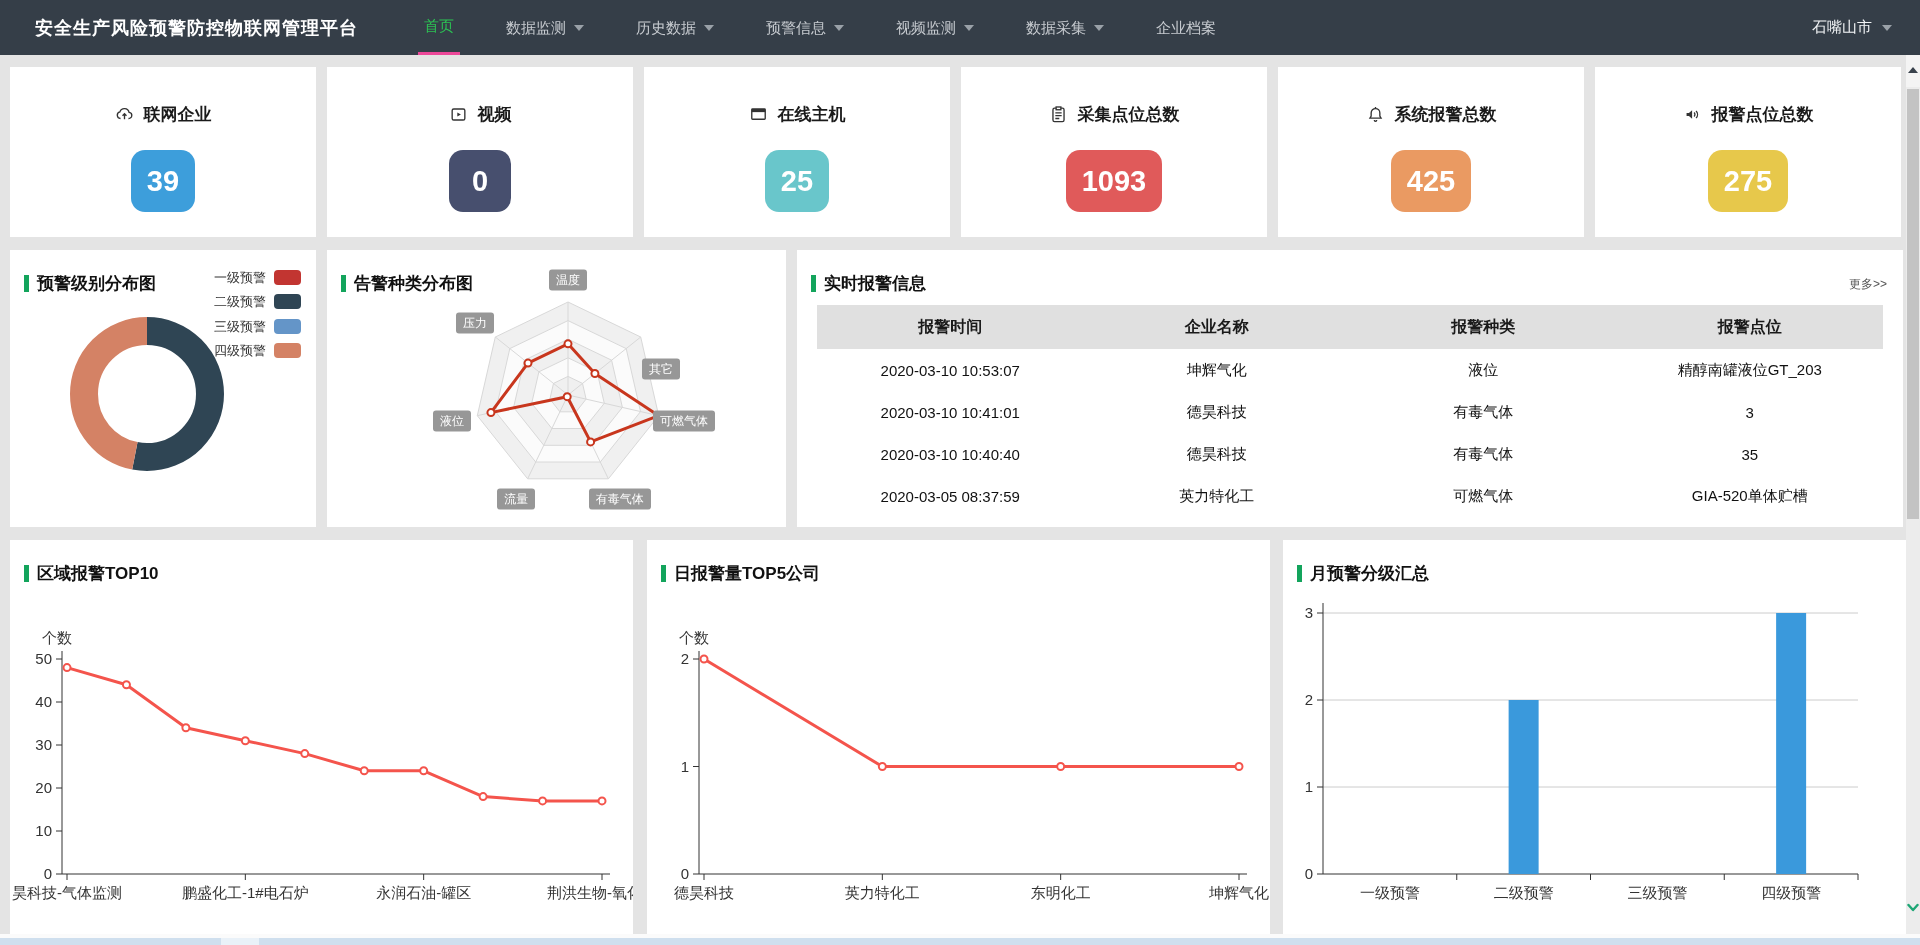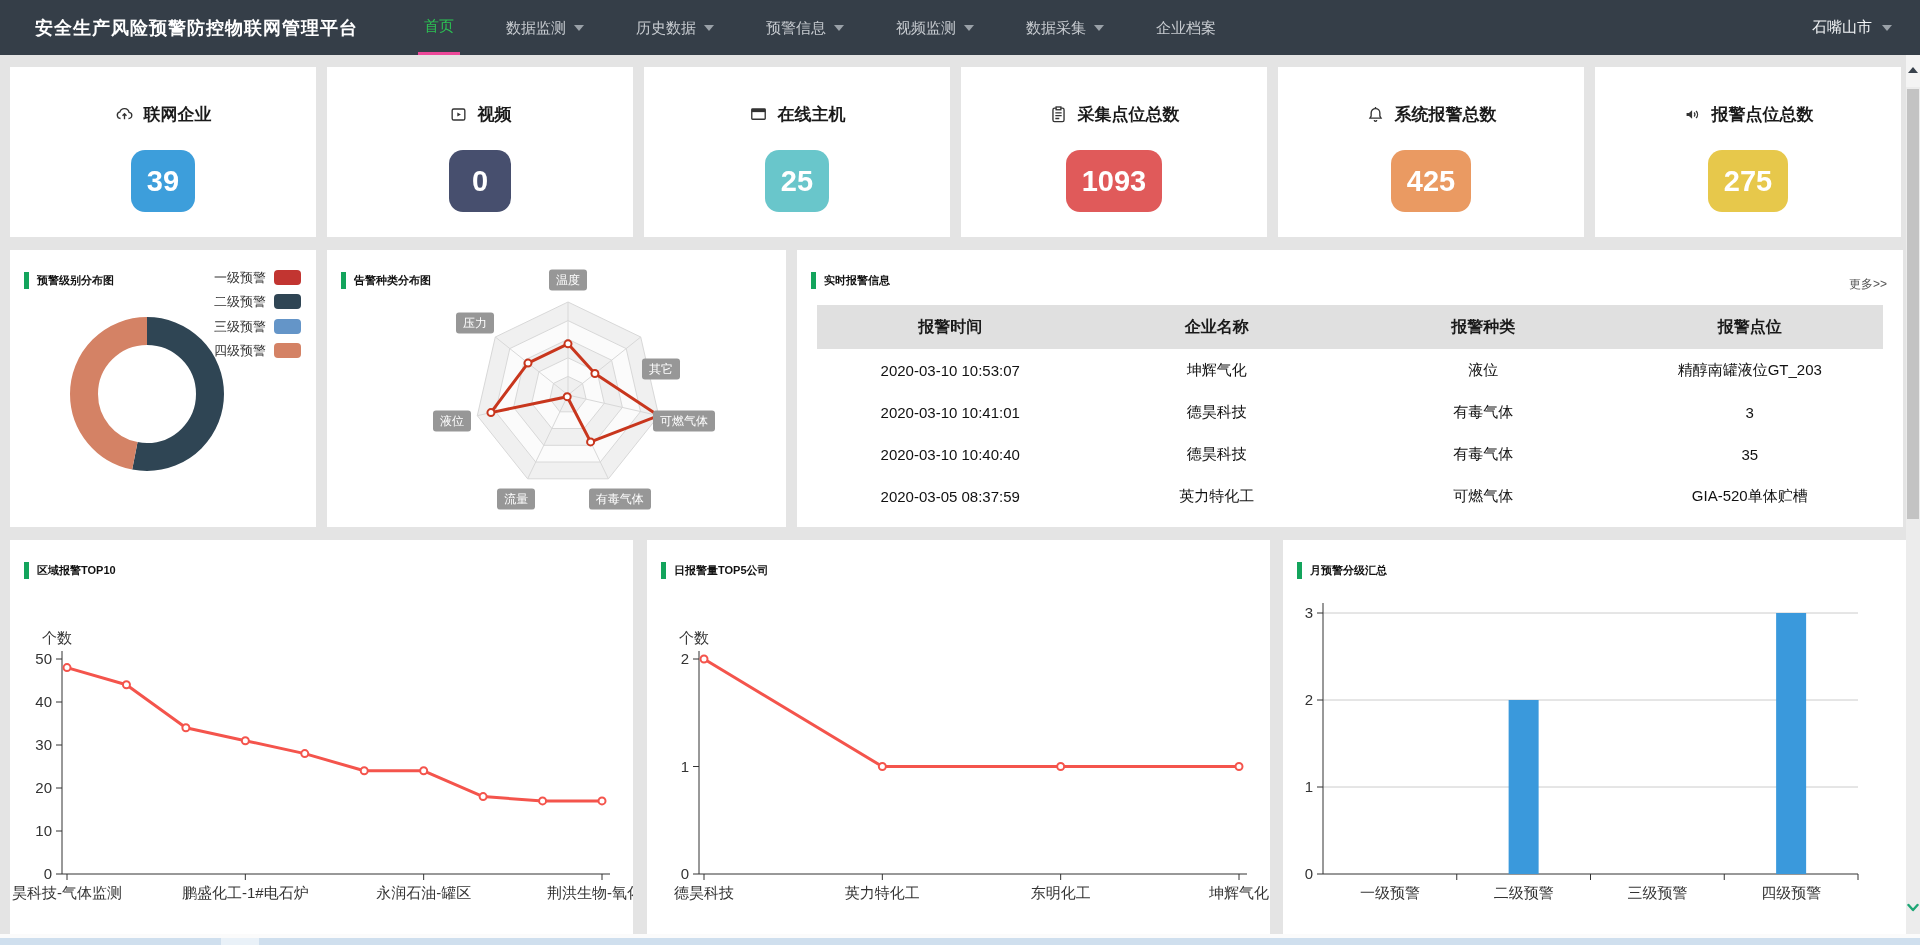--- a/index.html
+++ b/index.html
@@ -21,21 +21,21 @@
   .stat-card{position:absolute;top:67px;width:306px;height:170px;background:#fff;}
   .stat-head{margin-top:36px;display:flex;justify-content:center;align-items:center;gap:10px;
              font-size:17px;font-weight:bold;color:#1a1a1a;}
   .stat-head svg{display:block;}
   .stat-badge{margin:24px auto 0;width:fit-content;min-width:62px;height:62px;box-sizing:border-box;
               padding:0 16px;border-radius:14px;color:#fff;font-size:29px;font-weight:bold;
               display:flex;align-items:center;justify-content:center;}
   
   .panel{position:absolute;background:#fff;}
   .ptitle{position:absolute;left:14px;top:22px;display:flex;align-items:center;
-          font-size:11px;font-weight:bold;color:#111;}
+          font-size:17px;font-weight:bold;color:#111;}
   .ptitle .bar{width:5px;height:17px;background:#13a45c;margin-right:8px;}
   .more-link{position:absolute;right:16px;top:26px;font-size:12px;color:#555;cursor:pointer;}
   
   .legend-row{position:absolute;display:flex;align-items:center;gap:8px;height:15px;}
   .legend-label{font-size:13px;color:#333;}
   .legend-swatch{width:27px;height:15px;border-radius:4px;}
   
   .radar-label{position:absolute;transform:translate(-50%,-50%);background:#979797;color:#fff;
                font-size:12px;padding:2px 7px;border-radius:3px;white-space:nowrap;}
   

